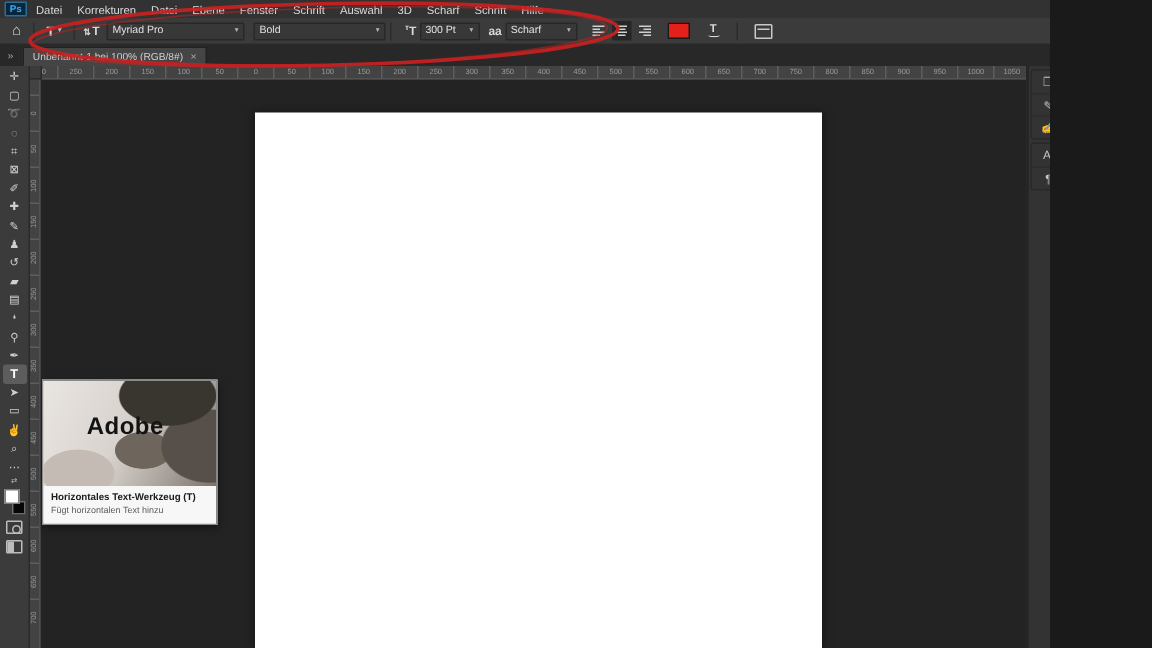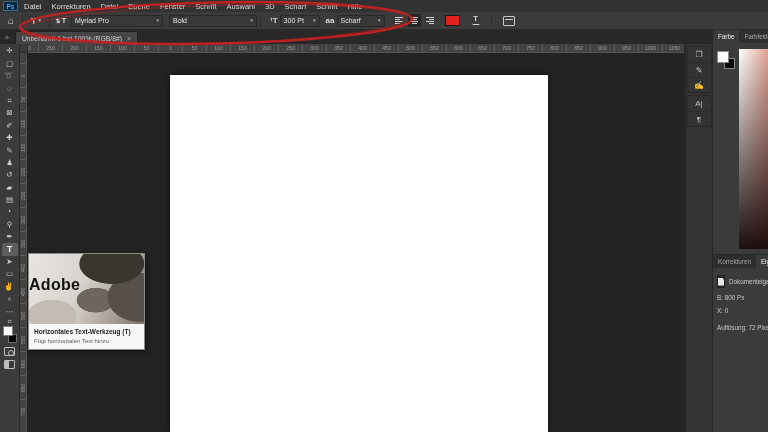--- a/index.html
+++ b/index.html
@@ -1,17 +1,17 @@
 <!DOCTYPE html>
 <html><head>
 <meta charset="utf-8">
 <style>
   html,body{margin:0;padding:0;background:#1a1a1a;}
   *{box-sizing:border-box;}
-  #page{position:relative;width:768px;height:432px;overflow:hidden;background:#323232;
+  #page{position:relative;width:700px;height:432px;overflow:hidden;background:#323232;
         font-family:"Liberation Sans",sans-serif;color:#d6d6d6;-webkit-font-smoothing:antialiased;}
 
   
   #menubar{position:absolute;left:0;top:0;width:768px;height:12px;background:#323232;
            display:flex;align-items:center;font-size:7.5px;color:#dcdcdc;}
   #pslogo{width:15px;height:10px;margin:0 6px 0 3px;background:#06283f;border:1px solid #2c6e96;
           border-radius:1px;color:#43aaf0;font-size:6.5px;font-weight:bold;
           display:flex;align-items:center;justify-content:center;}
   #menuitems{display:flex;gap:10px;}
   #menuitems span{white-space:nowrap;cursor:default;}
@@ -93,21 +93,21 @@
   
   #tooltip{position:absolute;left:8px;top:209px;width:117px;background:#f2f2f2;z-index:40;
            box-shadow:1px 2px 5px rgba(0,0,0,.5);border:1px solid #8a8a8a;}
   #tooltipimg{position:relative;height:70px;overflow:hidden;
     background:
       radial-gradient(55px 34px at 72% 14%, #39352f 0 58%, transparent 60%),
       radial-gradient(60px 46px at 96% 62%, #57504a 0 52%, transparent 54%),
       radial-gradient(34px 22px at 58% 66%, #6e655c 0 55%, transparent 57%),
       radial-gradient(40px 26px at 20% 88%, #c4bcb4 0 60%, transparent 62%),
       linear-gradient(115deg,#e9e5e1 0%,#d9d3ce 45%,#a49d97 78%,#7a736d 100%);}
-  #tooltipimg .brand{position:absolute;left:0;right:6px;top:32%;
+  #tooltipimg .brand{position:absolute;left:0;right:6px;top:32%;text-align:center;
       font-size:16px;font-weight:bold;color:#131313;letter-spacing:.3px;}
   #tooltiptext{padding:4px 5px 5px 5px;background:#f7f7f7;}
   #tooltiptitle{font-size:6.5px;font-weight:bold;color:#1c1c1c;white-space:nowrap;}
   #tooltipdesc{font-size:6px;color:#5c5c5c;margin-top:3px;white-space:nowrap;}
 
   
   #divider{position:absolute;left:684px;top:44px;width:2px;height:388px;background:#262626;}
   #iconstrip{position:absolute;left:686px;top:44px;width:27px;height:388px;background:#333333;
              border-right:1px solid #262626;display:flex;flex-direction:column;align-items:center;}
   .stripgroup{width:25px;border:1px solid #292929;border-radius:2px;margin-top:2px;

